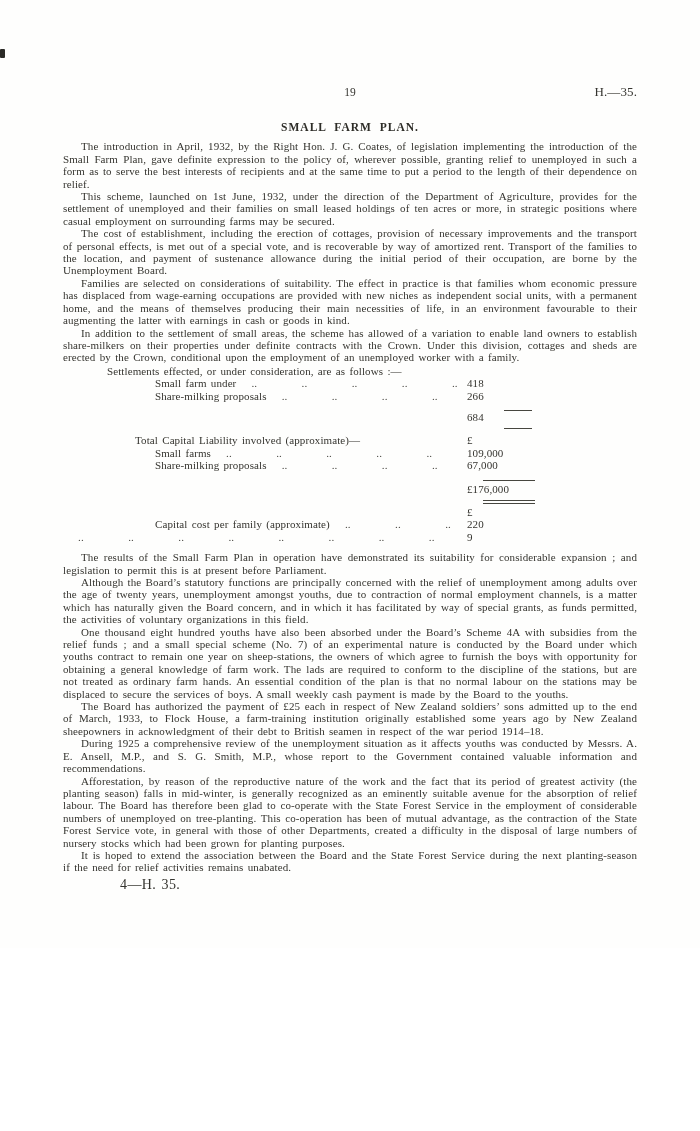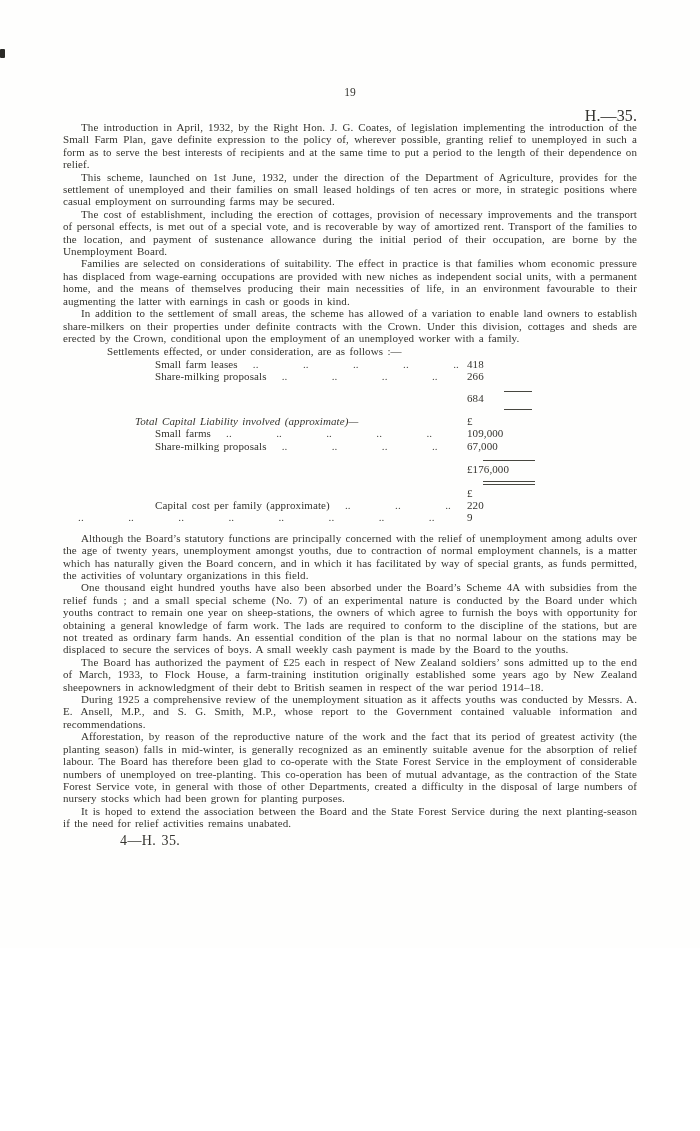--- a/index.html
+++ b/index.html
@@ -36,22 +36,21 @@
   }
   .page-num {
     position: absolute;
     left: 0; right: 0;
     text-align: center;
     font-size: 11.5px;
   }
   .doc-ref {
     position: absolute;
     right: 0; top: 0;
-    font-size: 16px;
-    margin-top: 24px;
+    font-size: 13px;
   }
   h2.sec-heading {
     font-size: 11.5px;
     font-weight: bold;
     text-align: center;
     letter-spacing: 1px;
     word-spacing: 4px;
     color: #2e2d28;
     margin-bottom: 7px;
   }
@@ -61,21 +60,21 @@
     text-indent: 18px;
   }
   
   .tbl {
     width: 472px;   
     margin-top: 1px;
   }
   .tbl-intro { padding-left: 44px; }
   .tbl-row { display: flex; align-items: baseline; }
   .tbl-label { white-space: nowrap; padding-left: 92px; }
-  .tbl-label.lvl1 { padding-left: 72px; font-style: italic; }
+  .tbl-label.lvl1 { padding-left: 72px; }
   .tbl-leader {
     flex: 1 1 auto;
     overflow: hidden;
     white-space: nowrap;
     color: #4a4944;
     padding-left: 4px;
   }
   .tbl-value {
     flex: 0 0 68px;
     text-align: left;
@@ -112,31 +111,32 @@
 <div class="page">
   <div class="scan-speck"></div>
 
   <div class="content">
 
     <div class="page-header">
       <span class="page-num">19</span>
       <span class="doc-ref">H.—35.</span>
     </div>
 
+    <h2 class="sec-heading">SMALL FARM PLAN.</h2>
     <p class="body-para">The introduction in April, 1932, by the Right Hon. J. G. Coates, of legislation implementing the introduction of the Small Farm Plan, gave definite expression to the policy of, wherever possible, granting relief to unemployed in such a form as to serve the best interests of recipients and at the same time to put a period to the length of their dependence on relief.</p>
     <p class="body-para">This scheme, launched on 1st June, 1932, under the direction of the Department of Agriculture, provides for the settlement of unemployed and their families on small leased holdings of ten acres or more, in strategic positions where casual employment on surrounding farms may be secured.</p>
     <p class="body-para">The cost of establishment, including the erection of cottages, provision of necessary improvements and the transport of personal effects, is met out of a special vote, and is recoverable by way of amortized rent.  Transport of the families to the location, and payment of sustenance allowance during the initial period of their occupation, are borne by the Unemployment Board.</p>
     <p class="body-para">Families are selected on considerations of suitability.  The effect in practice is that families whom economic pressure has displaced from wage-earning occupations are provided with new niches as independent social units, with a permanent home, and the means of themselves producing their main necessities of life, in an environment favourable to their augmenting the latter with earnings in cash or goods in kind.</p>
     <p class="body-para">In addition to the settlement of small areas, the scheme has allowed of a variation to enable land owners to establish share-milkers on their properties under definite contracts with the Crown.   Under this division, cottages and sheds are erected by the Crown, conditional upon the employment of an unemployed worker with a family.</p>
 
     <div class="tbl">
       <div class="tbl-intro">Settlements effected, or under consideration, are as follows :—</div>
 
       <div class="tbl-row">
-        <span class="tbl-label">Small farm leases</span>
+        <span class="tbl-label">Small farm under</span>
         <span class="tbl-leader"> ..    ..    ..    ..    ..    ..    ..    ..    ..    ..</span>
         <span class="tbl-value">418</span>
       </div>
       <div class="tbl-row">
         <span class="tbl-label">Share-milking proposals</span>
         <span class="tbl-leader"> ..    ..    ..    ..    ..    ..    ..    ..    ..    ..</span>
         <span class="tbl-value">266</span>
       </div>
 
       <div class="gap-md"></div>
@@ -193,20 +193,21 @@
         <span class="tbl-leader"> ..    ..    ..    ..    ..    ..    ..    ..    ..    ..</span>
         <span class="tbl-value">220</span>
       </div>
       <div class="tbl-row">
         <span class="tbl-leader"> ..    ..    ..    ..    ..    ..    ..    ..    ..    ..</span>
         <span class="tbl-value">9</span>
       </div>
       <div class="gap-md"></div>
     </div>
 
+    <p class="body-para">The results of the Small Farm Plan in operation have demonstrated its suitability for considerable expansion ;  and legislation to permit this is at present before Parliament.</p>
 
     <p class="body-para">Although the Board’s statutory functions are principally concerned with the relief of unemployment among adults over the age of twenty years, unemployment amongst youths, due to contraction of normal employment channels, is a matter which has naturally given the Board concern, and in which it has facilitated by way of special grants, as funds permitted, the activities of voluntary organizations in this field.</p>
     <p class="body-para">One thousand eight hundred youths have also been absorbed under the Board’s Scheme 4A with subsidies from the relief funds ;  and a small special scheme (No. 7) of an experimental nature is conducted by the Board under which youths contract to remain one year on sheep-stations, the owners of which agree to furnish the boys with opportunity for obtaining a general knowledge of farm work. The lads are required to conform to the discipline of the stations, but are not treated as ordinary farm hands.   An essential condition of the plan is that no normal labour on the stations may be displaced to secure the services of boys.   A small weekly cash payment is made by the Board to the youths.</p>
     <p class="body-para">The Board has authorized the payment of £25 each in respect of New Zealand soldiers’ sons admitted up to the end of March, 1933, to Flock House, a farm-training institution originally established some years ago by New Zealand sheepowners in acknowledgment of their debt to British seamen in respect of the war period 1914–18.</p>
     <p class="body-para">During 1925 a comprehensive review of the unemployment situation as it affects youths was conducted by Messrs. A. E. Ansell, M.P., and S. G. Smith, M.P., whose report to the Government contained valuable information and recommendations.</p>
 
     <p class="body-para">Afforestation, by reason of the reproductive nature of the work and the fact that its period of greatest activity (the planting season) falls in mid-winter, is generally recognized as an eminently suitable avenue for the absorption of relief labour.   The Board has therefore been glad to co-operate with the State Forest Service in the employment of considerable numbers of unemployed on tree-planting.   This co-operation has been of mutual advantage, as the contraction of the State Forest Service vote, in general with those of other Departments, created a difficulty in the disposal of large numbers of nursery stocks which had been grown for planting purposes.</p>
     <p class="body-para">It is hoped to extend the association between the Board and the State Forest Service during the next planting-season if the need for relief activities remains unabated.</p>
 
     <div class="page-footer">4—H. 35.</div>

